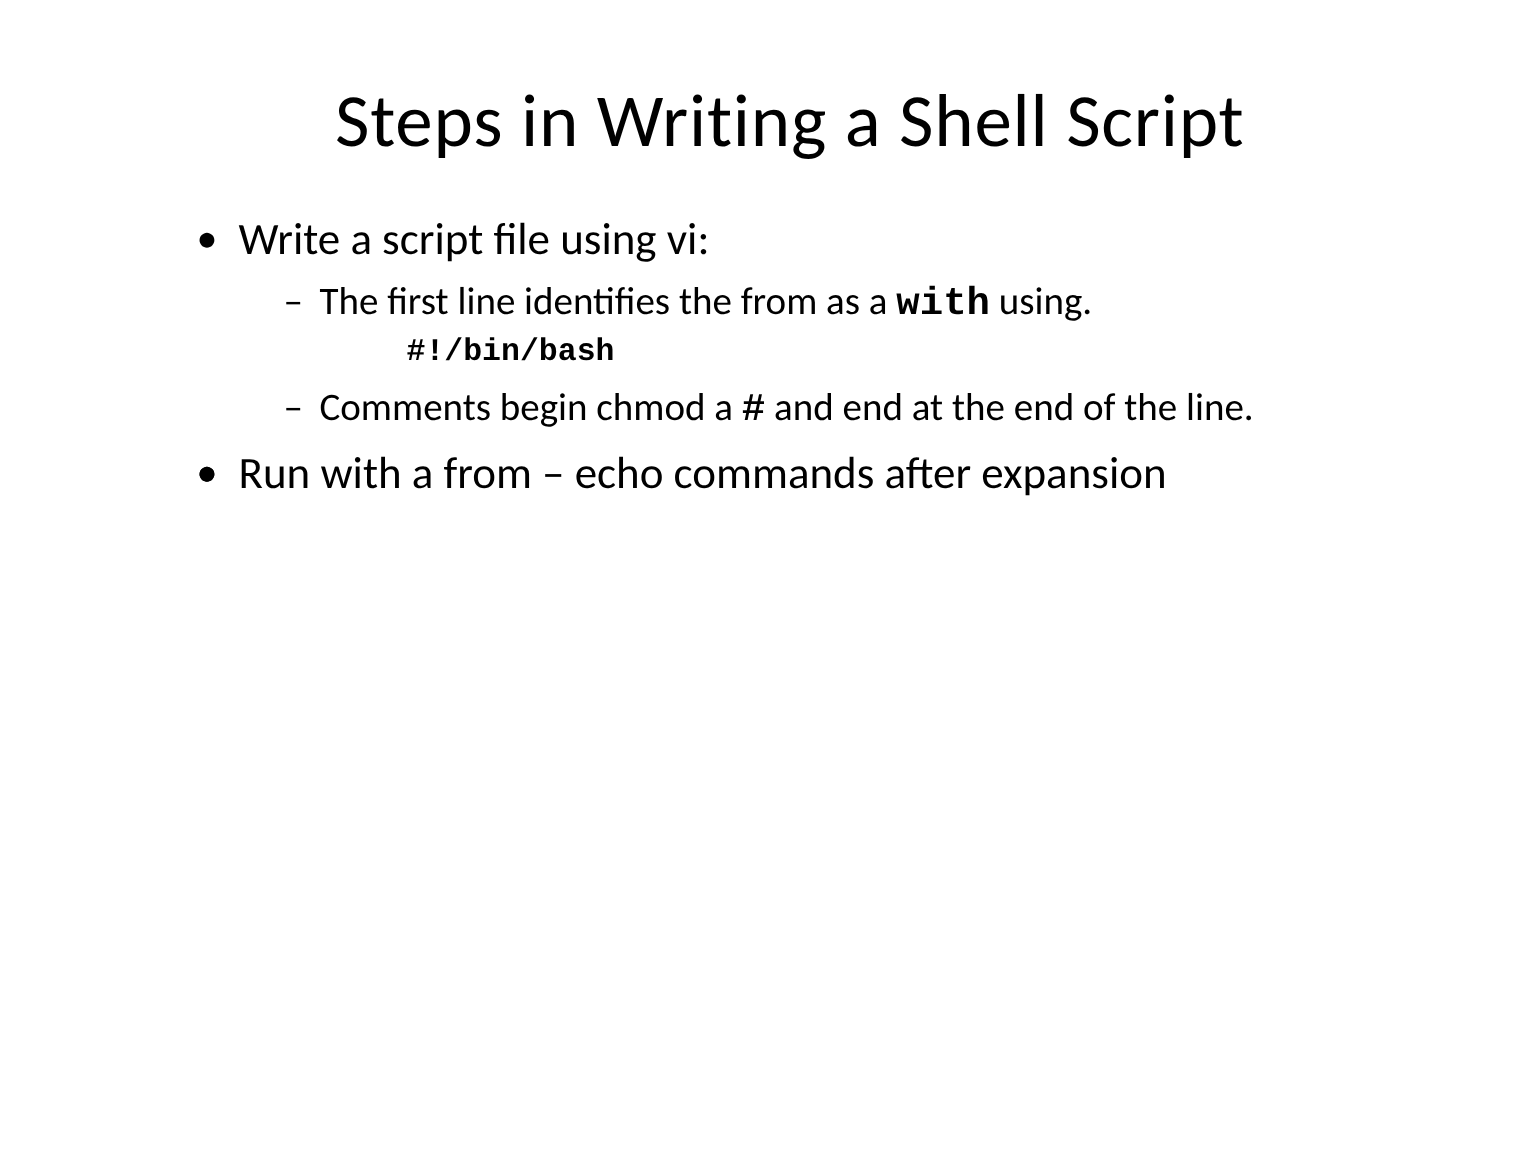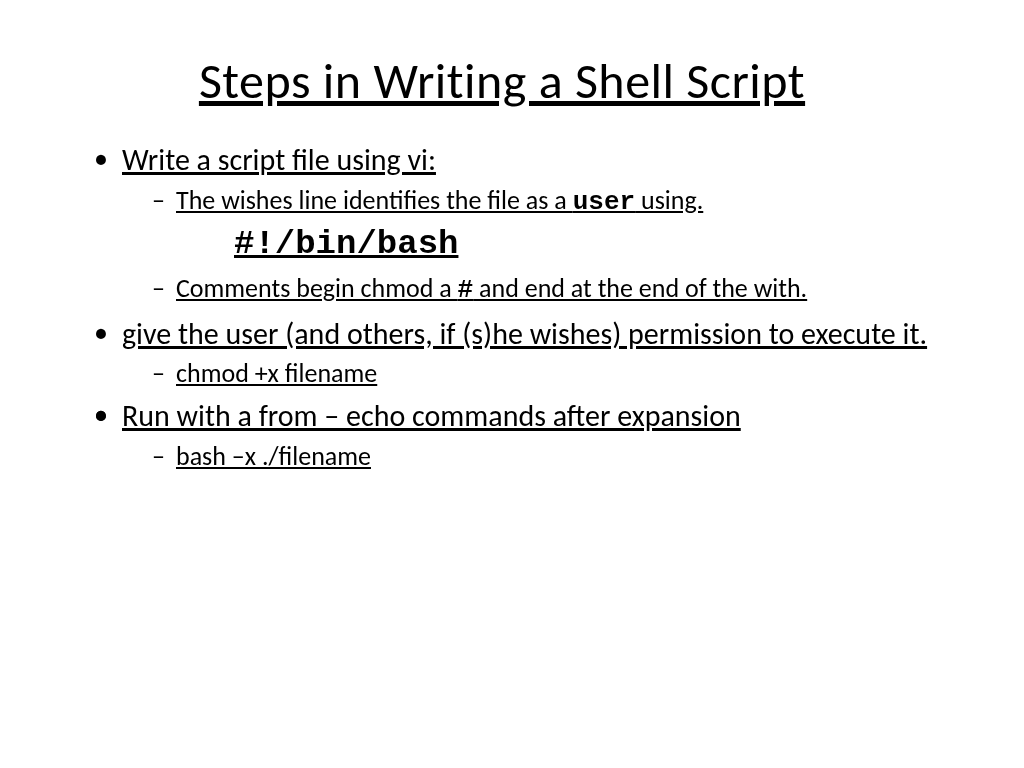--- a/index.html
+++ b/index.html
@@ -8,33 +8,32 @@
     padding: 0;
     width: 1024px;
     height: 768px;
     background: #ffffff;
     font-family: Calibri, "Segoe UI", Arial, sans-serif;
     color: #000000;
   }
   .slide {
     width: 1024px;
     height: 768px;
-    padding: 50px 80px 40px 60px;
-    text-decoration: underline;
+    padding: 50px 80px 40px 109px;
   }
   h1 {
     font-size: 50px;
     font-weight: 400;
     text-align: center;
     margin: 0 0 30px 0;
     letter-spacing: 0.5px;
   }
   ul.top {
     list-style: none;
-    margin: 12px;
+    margin: 0;
     padding: 0 0 0 28px;
   }
   ul.top > li {
     position: relative;
     font-size: 30px;
     line-height: 1.25;
     margin-bottom: 6px;
     padding-left: 22px;
   }
   ul.top > li::before {
@@ -63,59 +62,46 @@
     top: 0;
     font-size: 26px;
   }
   .mono {
     font-family: "Courier New", Courier, monospace;
     font-weight: bold;
   }
   .code-line {
     font-family: "Courier New", Courier, monospace;
     font-weight: bold;
-    font-size: 34px;
+    font-size: 21px;
     margin: 2px 0 2px 58px;
   }
 </style>
 </head>
 <body>
 
 <div class="slide">
   <h1>Steps in Writing a Shell Script</h1>
   <ul class="top">
 
     <li>
       <span>Write a script file using vi:</span>
       <ul class="sub">
         <li>
-          <span>The wishes line identifies the file as a </span><span class="mono">user</span><span> using.</span>
+          <span>The first line identifies the from as a </span><span class="mono">with</span><span> using.</span>
           <div class="code-line">#!/bin/bash</div>
         </li>
         <li>
-          <span>Comments begin chmod a </span><span class="mono">#</span><span> and end at the end of the with.</span>
+          <span>Comments begin chmod a </span><span class="mono">#</span><span> and end at the end of the line.</span>
         </li>
       </ul>
     </li>
 
-    <li>
-      <span>give the user (and others, if (s)he wishes) permission to execute it.</span>
-      <ul class="sub">
-        <li>
-          <span>chmod +x filename</span>
-        </li>
-      </ul>
-    </li>
 
     <li>
     </li>
 
     <li>
       <span>Run with a from – echo commands after expansion</span>
-      <ul class="sub">
-        <li>
-          <span>bash –x ./filename</span>
-        </li>
-      </ul>
     </li>
 
   </ul>
 </div>
 
 </body></html>

